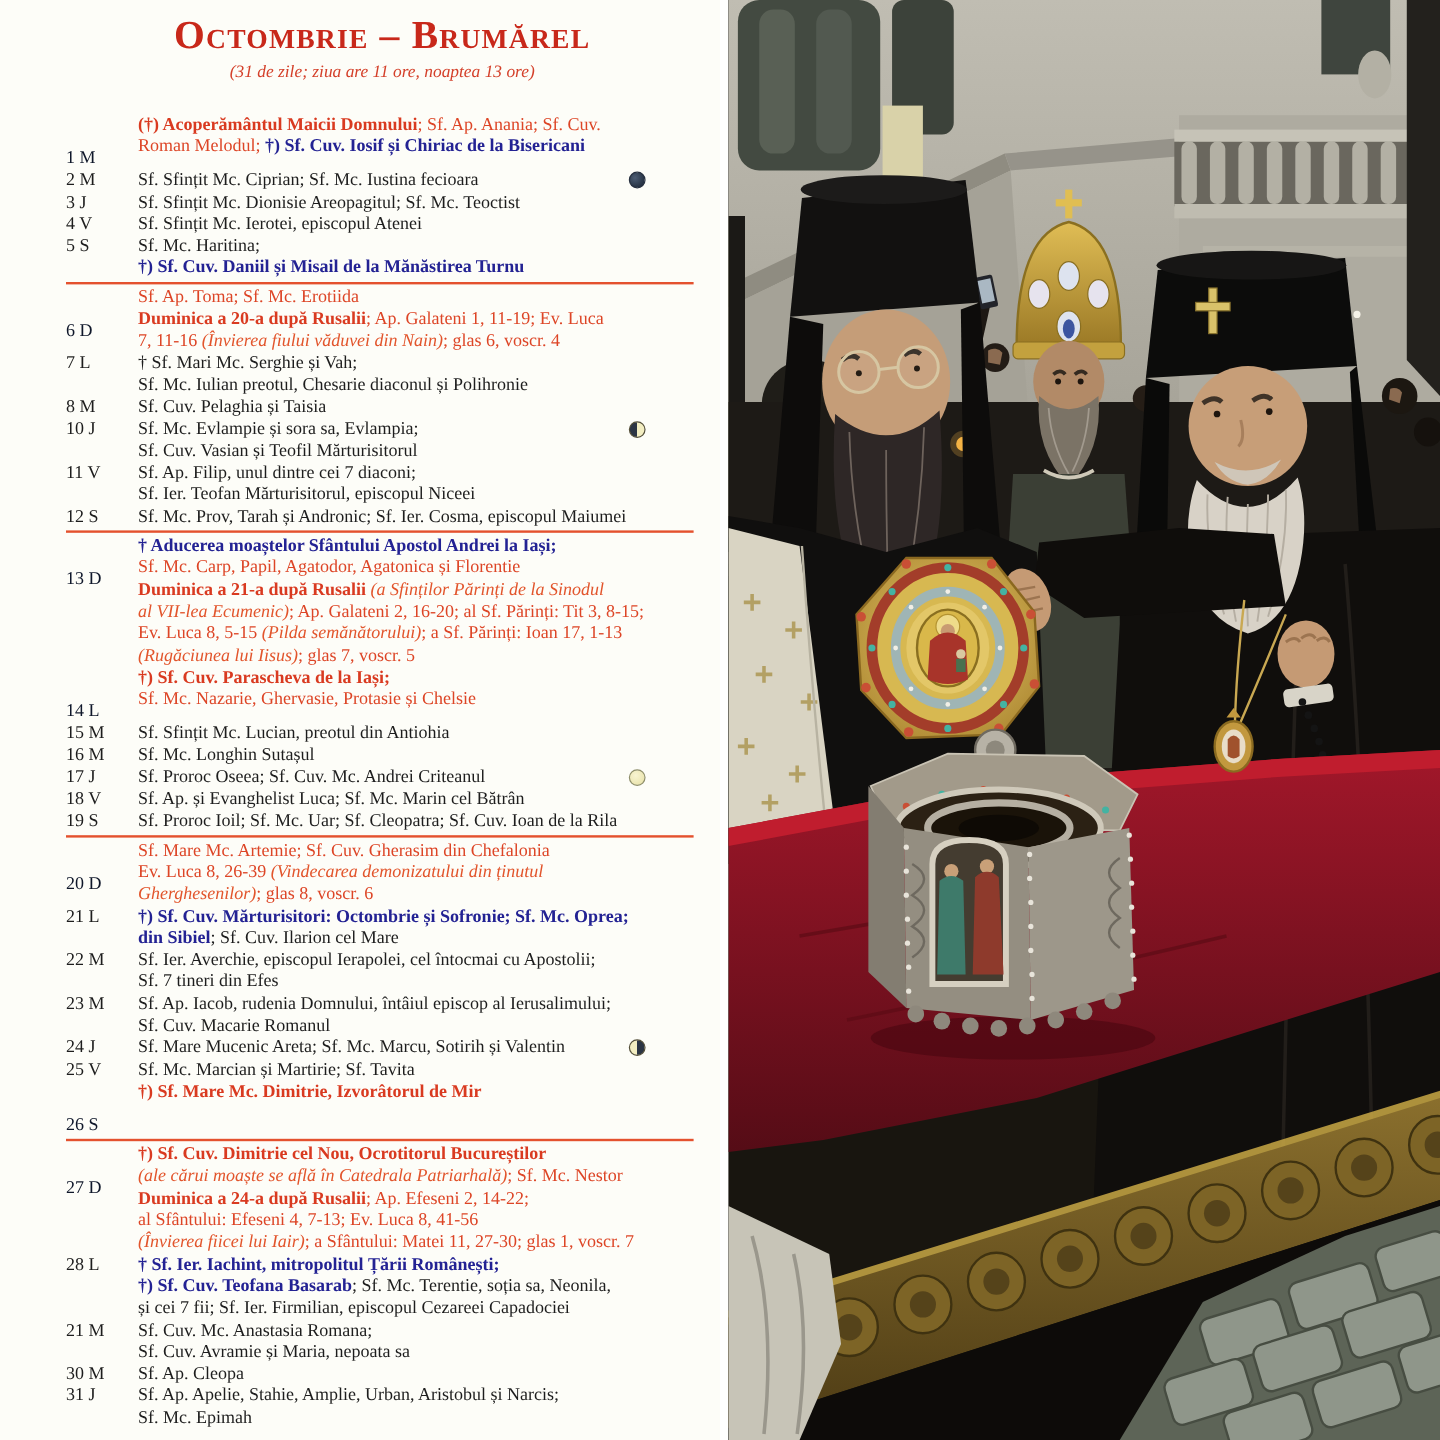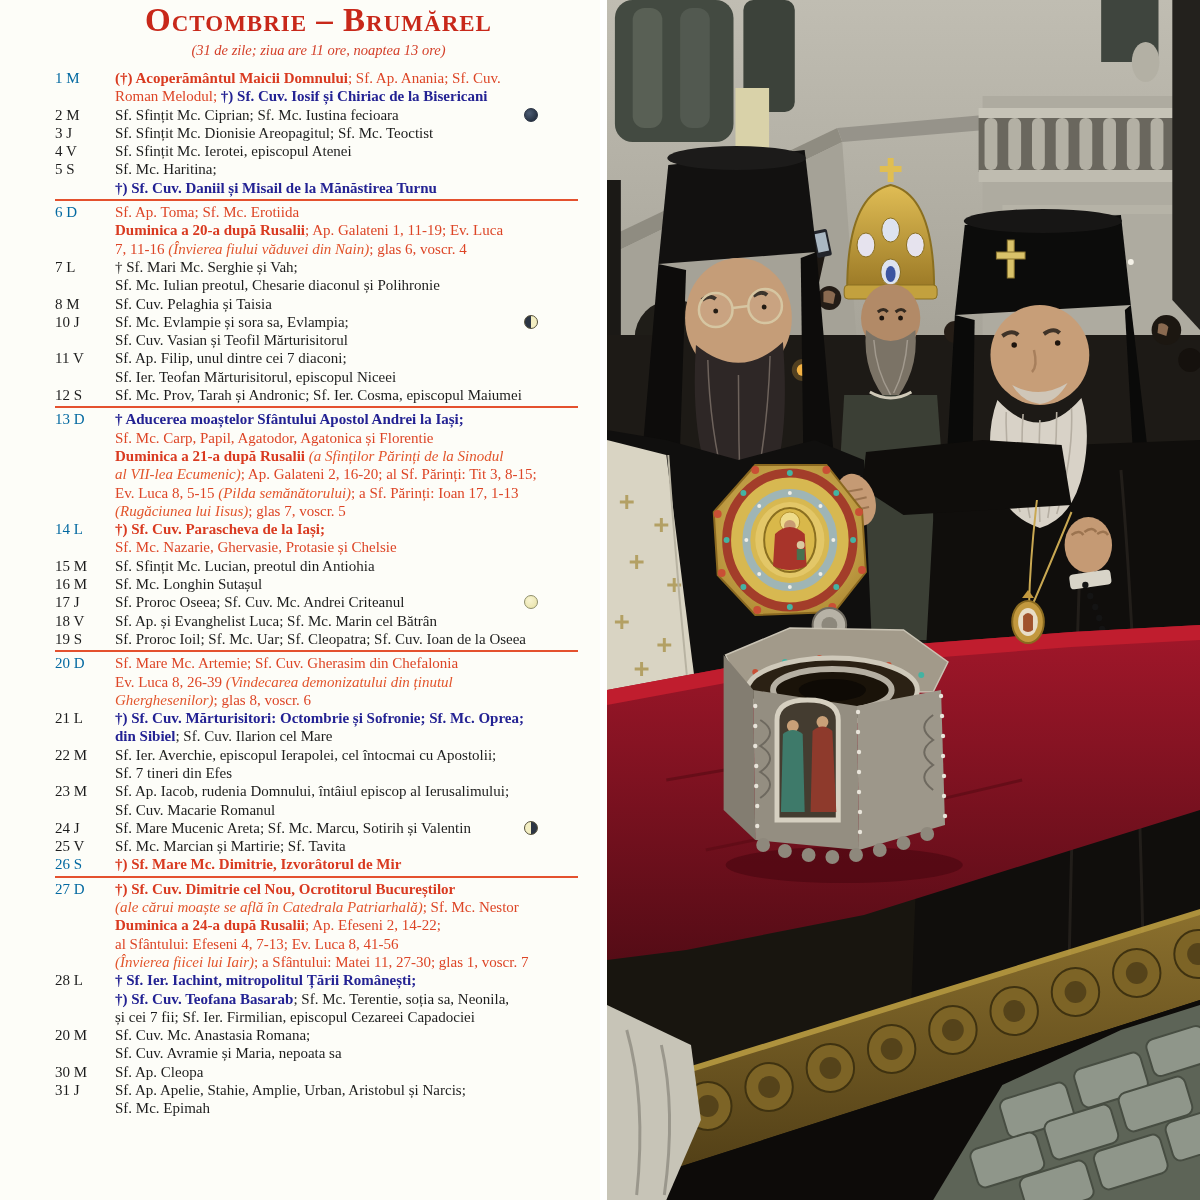--- a/index.html
+++ b/index.html
@@ -7,29 +7,29 @@
     width:1200px;height:1200px;overflow:hidden;display:flex;background:#ffffff;
     font-family:"Liberation Serif","DejaVu Serif",serif;
   }
   
   .calendar{
     width:600px;height:1200px;box-sizing:border-box;
     padding:0 18px 0 55px;background:#fdfdf8;flex:0 0 600px;
   }
   .cal-title{
     font-size:33px;font-weight:bold;font-variant:small-caps;letter-spacing:1px;
-    color:#c8281a;text-align:center;line-height:40px;
+    color:#c8281a;text-align:center;line-height:40px;padding-top:10px;
   }
   .cal-subtitle{
     font-size:14.5px;font-style:italic;color:#d4402a;text-align:center;
-    line-height:20px;margin-bottom:9px;
+    line-height:20px;margin-bottom:25px;
   }
   .day{display:flex;position:relative;}
   .dlab{flex:0 0 60px;width:60px;font-size:15px;line-height:18.3px;color:#1d1d1d;}
-  .dlab.redlab{color:#0369a1;}
+  .dlab.redlab{color:#0f172a;margin-top:28px;}
   .dtext{flex:1;}
   .dline{white-space:nowrap;font-size:15px;line-height:18.3px;}
   .seg.k{color:#1d1d1d;}
   .seg.r{color:#dd4526;}
   .seg.rb{color:#d93a20;font-weight:bold;}
   .seg.ri{color:#e2552c;font-style:italic;}
   .seg.bb{color:#232293;font-weight:bold;}
   .sep{border-top:2px solid #e4512e;margin:2px 4px 2px 0;height:0;}
   .moon{position:absolute;right:44px;top:2px;width:14px;height:14px;border-radius:50%;box-sizing:border-box;}
   .m-new{background:radial-gradient(circle at 35% 35%,#4d5d74,#273344 72%);border:1px solid #273040;}
@@ -166,21 +166,21 @@
       </div>
       <div class="day">
         <span class="dlab">18 V</span>
         <div class="dtext">
           <div class="dline"><span class="seg k">Sf. Ap. și Evanghelist Luca; Sf. Mc. Marin cel Bătrân</span></div>
         </div>
       </div>
       <div class="day">
         <span class="dlab">19 S</span>
         <div class="dtext">
-          <div class="dline"><span class="seg k">Sf. Proroc Ioil; Sf. Mc. Uar; Sf. Cleopatra; Sf. Cuv. Ioan de la Oseea</span></div>
+          <div class="dline"><span class="seg k">Sf. Proroc Ioil; Sf. Mc. Uar; Sf. Cleopatra; Sf. Cuv. Ioan de la Rila</span></div>
         </div>
       </div>
       <div class="sep"></div>
       <div class="day">
         <span class="dlab redlab">20 D</span>
         <div class="dtext">
           <div class="dline"><span class="seg r">Sf. Mare Mc. Artemie; Sf. Cuv. Gherasim din Chefalonia</span></div>
           <div class="dline"><span class="seg r">Ev. Luca 8, 26-39 </span><span class="seg ri">(Vindecarea demonizatului din ținutul</span></div>
           <div class="dline"><span class="seg ri">Gherghesenilor)</span><span class="seg r">; glas 8, voscr. 6</span></div>
         </div>
@@ -238,21 +238,21 @@
       </div>
       <div class="day">
         <span class="dlab">28 L</span>
         <div class="dtext">
           <div class="dline"><span class="seg bb">† Sf. Ier. Iachint, mitropolitul Țării Românești;</span></div>
           <div class="dline"><span class="seg bb">†) Sf. Cuv. Teofana Basarab</span><span class="seg k">; Sf. Mc. Terentie, soția sa, Neonila,</span></div>
           <div class="dline"><span class="seg k">și cei 7 fii; Sf. Ier. Firmilian, episcopul Cezareei Capadociei</span></div>
         </div>
       </div>
       <div class="day">
-        <span class="dlab">20 M</span>
+        <span class="dlab">21 M</span>
         <div class="dtext">
           <div class="dline"><span class="seg k">Sf. Cuv. Mc. Anastasia Romana;</span></div>
           <div class="dline"><span class="seg k">Sf. Cuv. Avramie și Maria, nepoata sa</span></div>
         </div>
       </div>
       <div class="day">
         <span class="dlab">30 M</span>
         <div class="dtext">
           <div class="dline"><span class="seg k">Sf. Ap. Cleopa</span></div>
         </div>

